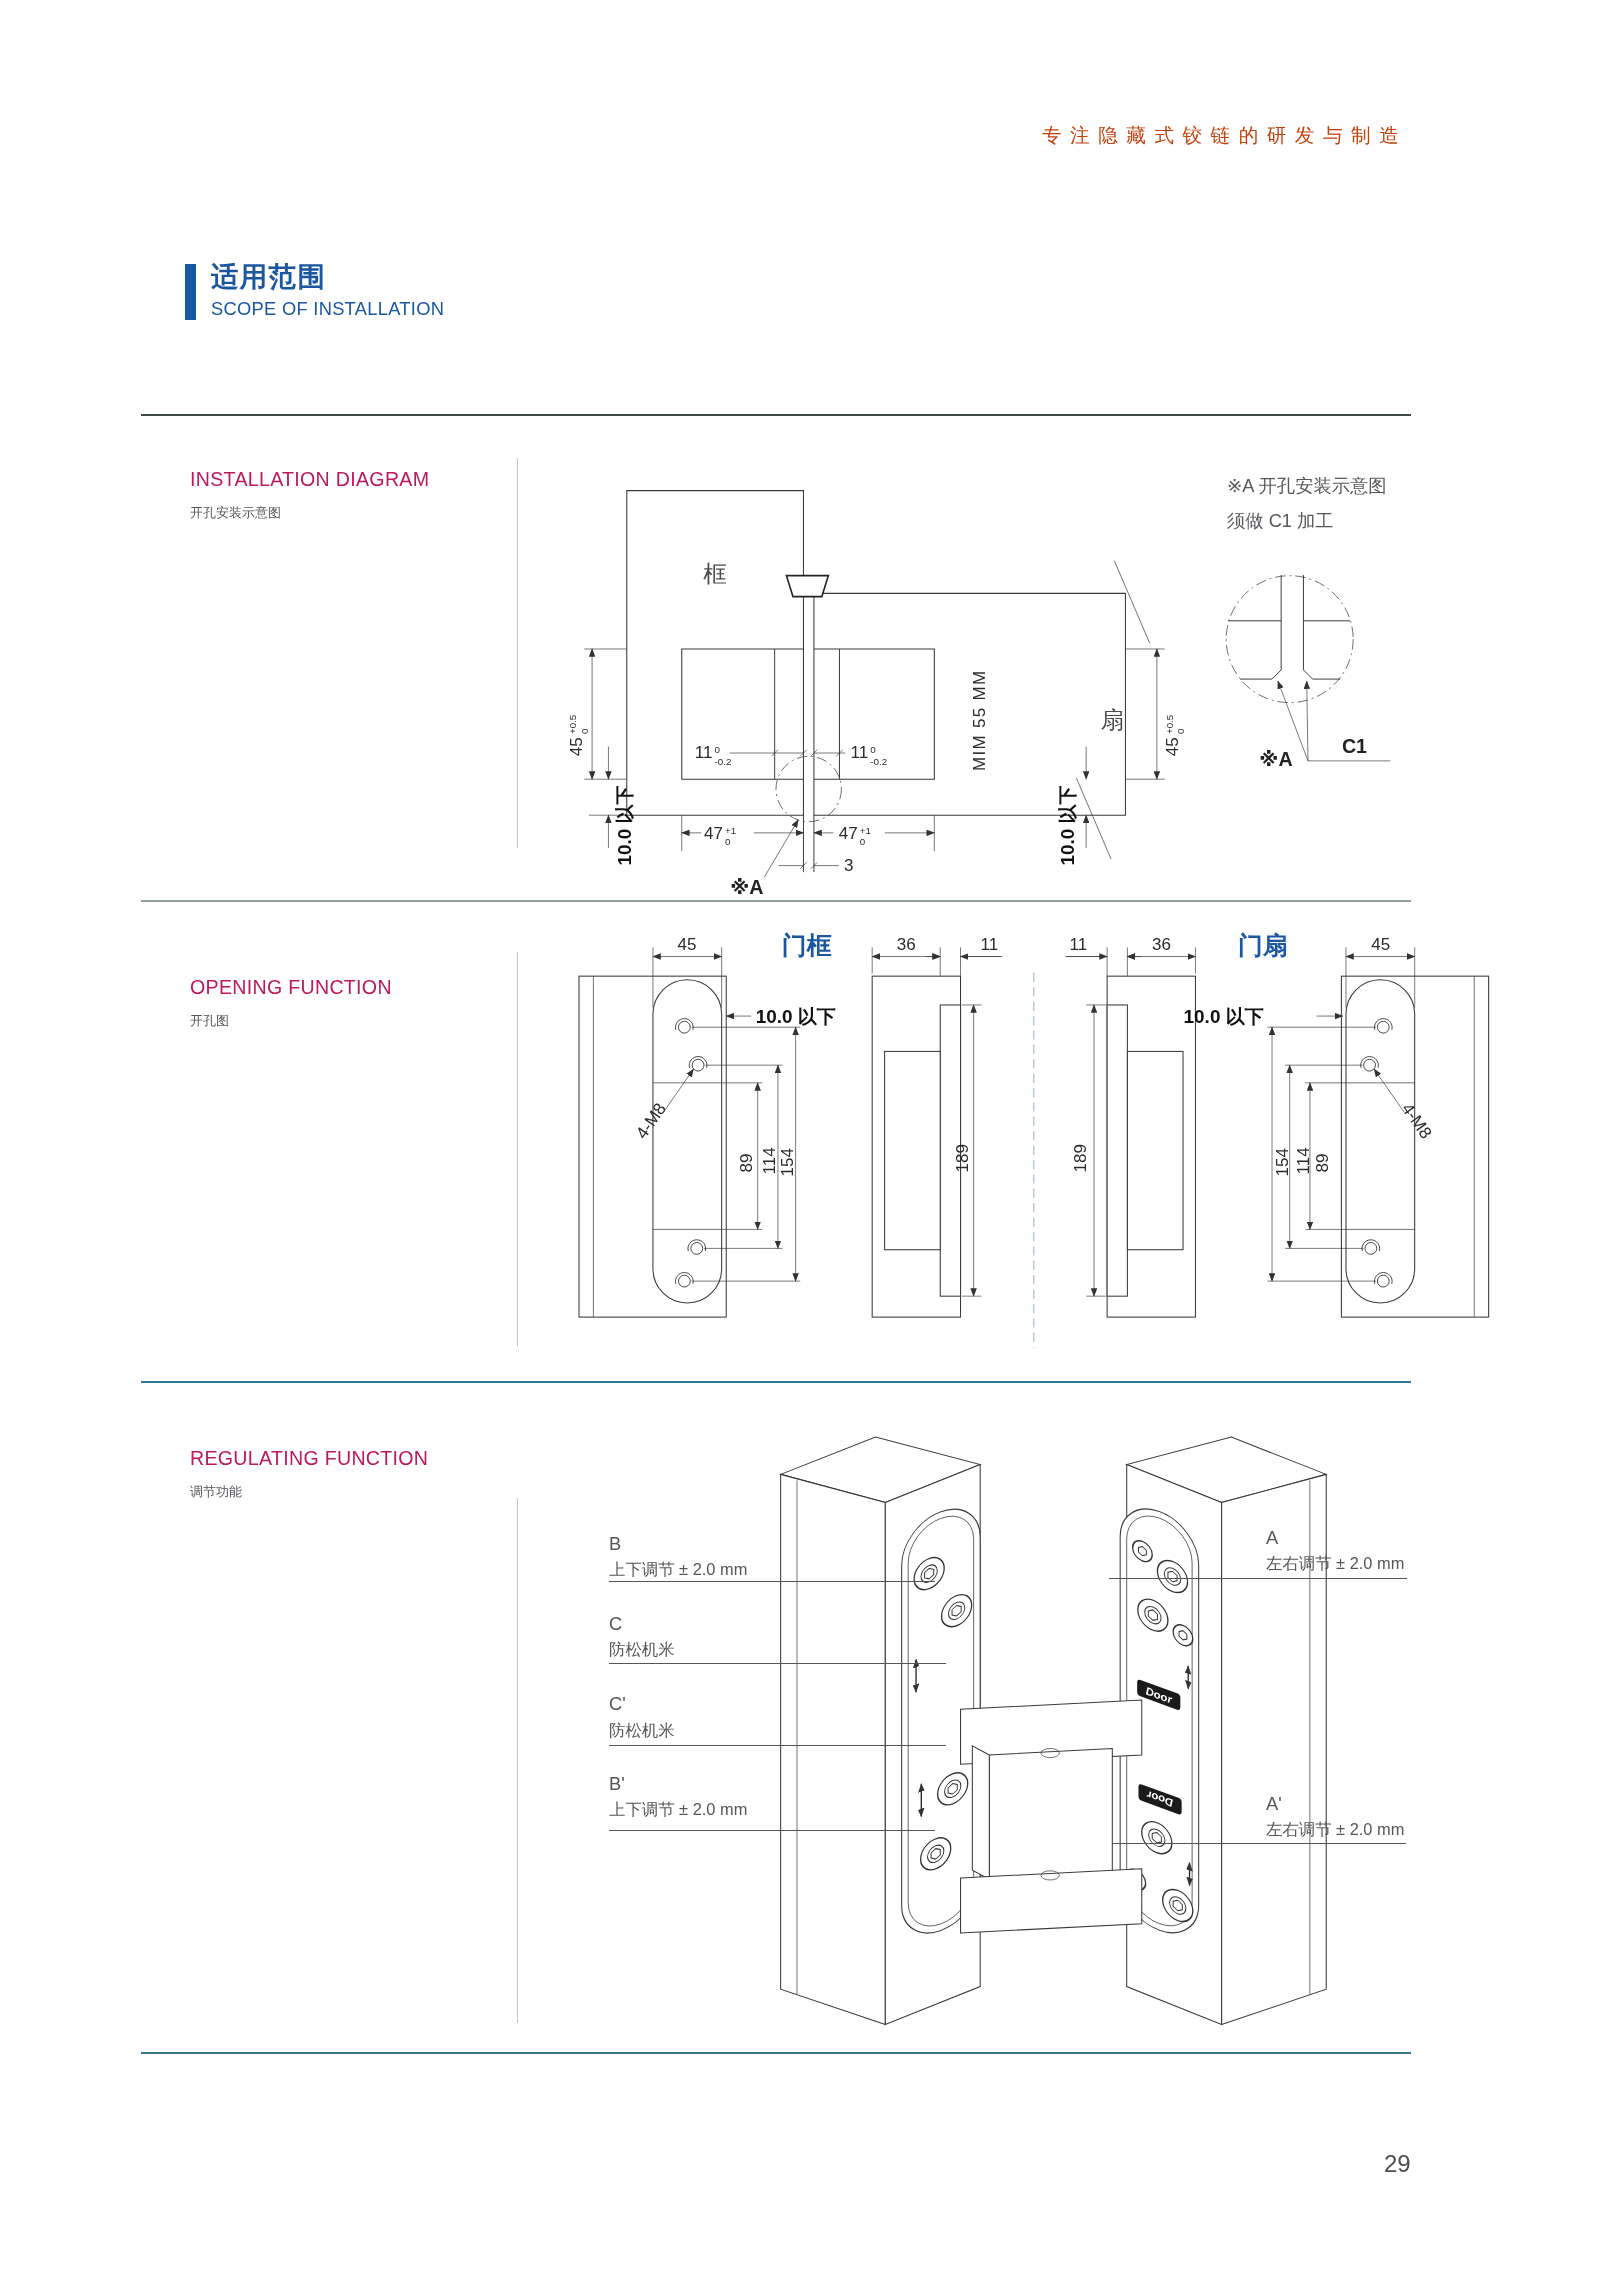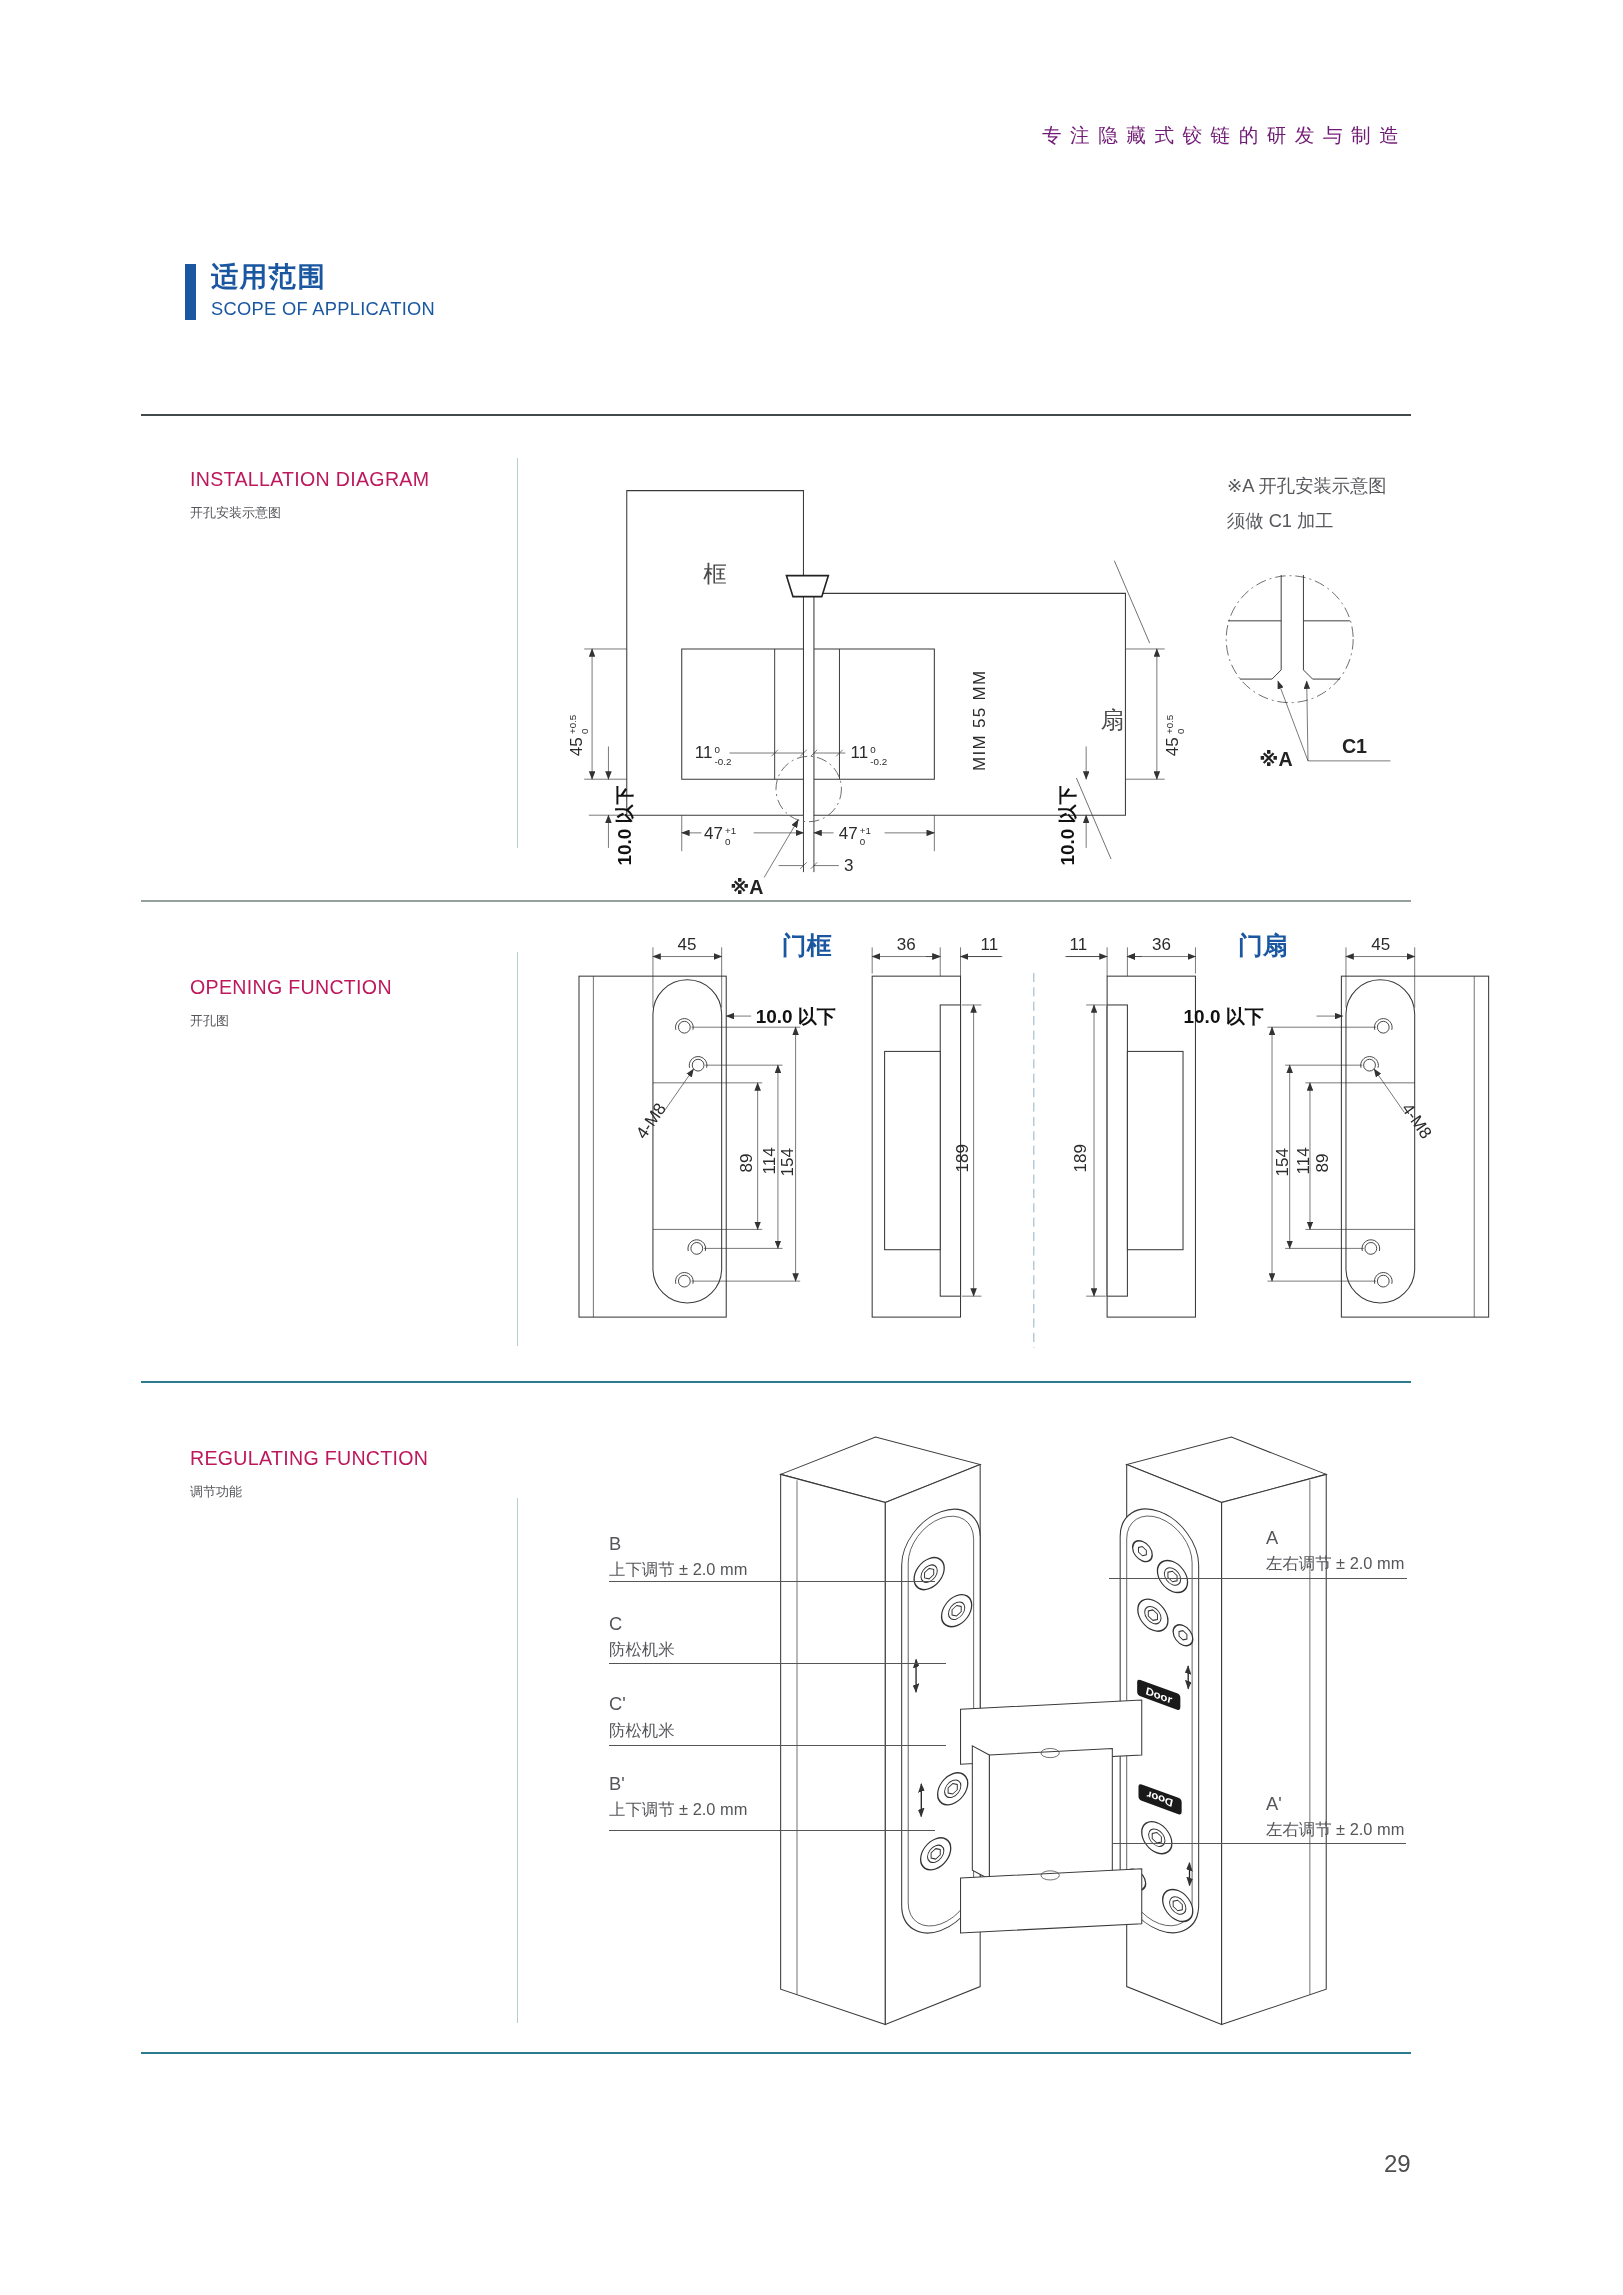--- a/index.html
+++ b/index.html
@@ -2,21 +2,21 @@
 <html style="font-size:10.5px"><head>
 <meta charset="utf-8">
 <style>
   html,body{margin:0;padding:0;}
   body{
     width:1623px;height:2295px;position:relative;background:#ffffff;
     font-family:"Liberation Sans","DejaVu Sans",sans-serif;
     -webkit-font-smoothing:antialiased;
   }
   .abs{position:absolute;}
-  .tagline{font-size:19.6px;letter-spacing:8.5px;color:#701a75;font-weight:500;white-space:nowrap;}
+  .tagline{font-size:19.6px;letter-spacing:8.5px;color:#c2410c;font-weight:500;white-space:nowrap;}
   .accent-bar{width:10.5px;height:56px;background:#1a57a0;}
   .title-zh{font-size:27.5px;font-weight:700;color:#1a57a0;letter-spacing:1.3px;white-space:nowrap;}
   .title-en{font-size:18.3px;color:#1a57a0;letter-spacing:0.3px;white-space:nowrap;}
   .rule{position:absolute;left:141px;width:1270px;height:2px;}
   .vline{position:absolute;left:517px;width:1.3px;background:#b5cecb;}
   .sec-en{font-size:19.6px;color:#be185d;letter-spacing:0.3px;white-space:nowrap;}
   .sec-zh{font-size:13px;color:#55565a;white-space:nowrap;}
   .note{font-size:18.3px;color:#57585c;line-height:1.9;white-space:nowrap;}
   .callout-id{font-size:18.3px;color:#55565a;white-space:nowrap;}
   .callout-desc{font-size:16.4px;color:#55565a;white-space:nowrap;}
@@ -64,21 +64,21 @@
       <circle r="15" fill="#fff" stroke="#333" stroke-width="2"></circle>
       <path d="M0,-7 L6,-3.5 L6,3.5 L0,7 L-6,3.5 L-6,-3.5 Z" fill="none" stroke="#333" stroke-width="1.5"></path>
     </g>
   </defs>
 </svg>
 
 <div class="abs tagline" style="left:1042px;top:122px;">专注隐藏式铰链的研发与制造</div>
 
 <div class="abs accent-bar" style="left:185px;top:264px;"></div>
 <div class="abs title-zh" style="left:211px;top:259px;">适用范围</div>
-<div class="abs title-en" style="left:211px;top:298px;">SCOPE OF APPLICATION</div>
+<div class="abs title-en" style="left:211px;top:298px;">SCOPE OF INSTALLATION</div>
 
 <div class="rule" style="top:414px;background:#41494a;"></div>
 
 <div class="abs sec-en" style="left:190px;top:468px;">INSTALLATION DIAGRAM</div>
 <div class="abs sec-zh" style="left:190px;top:504px;">开孔安装示意图</div>
 <div class="vline" style="top:458px;height:390px;"></div>
 
 <div class="abs note" style="left:1227px;top:469px;">
   <div>※A 开孔安装示意图</div>
   <div>须做 C1 加工</div>

